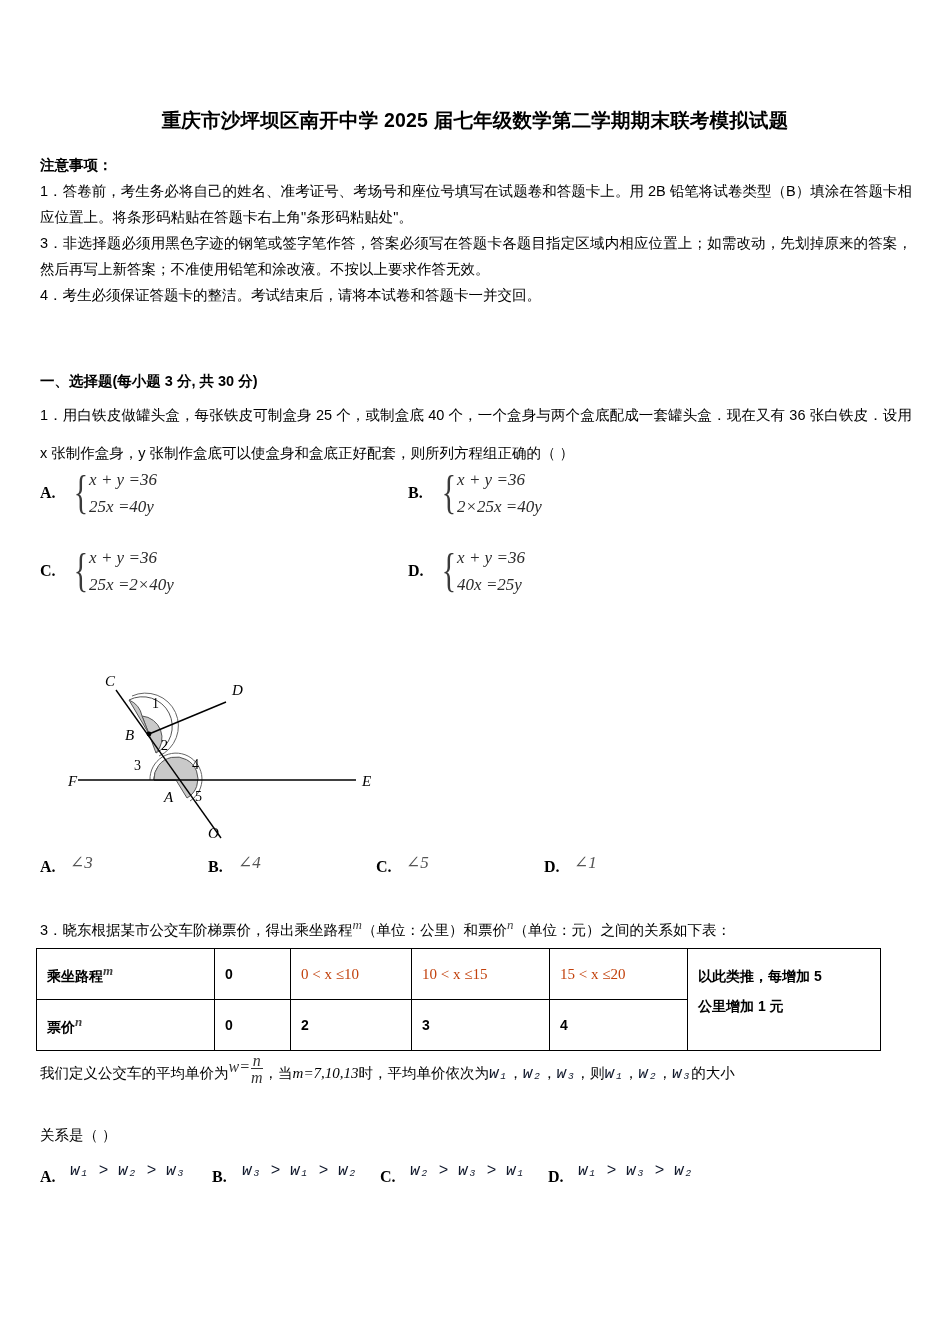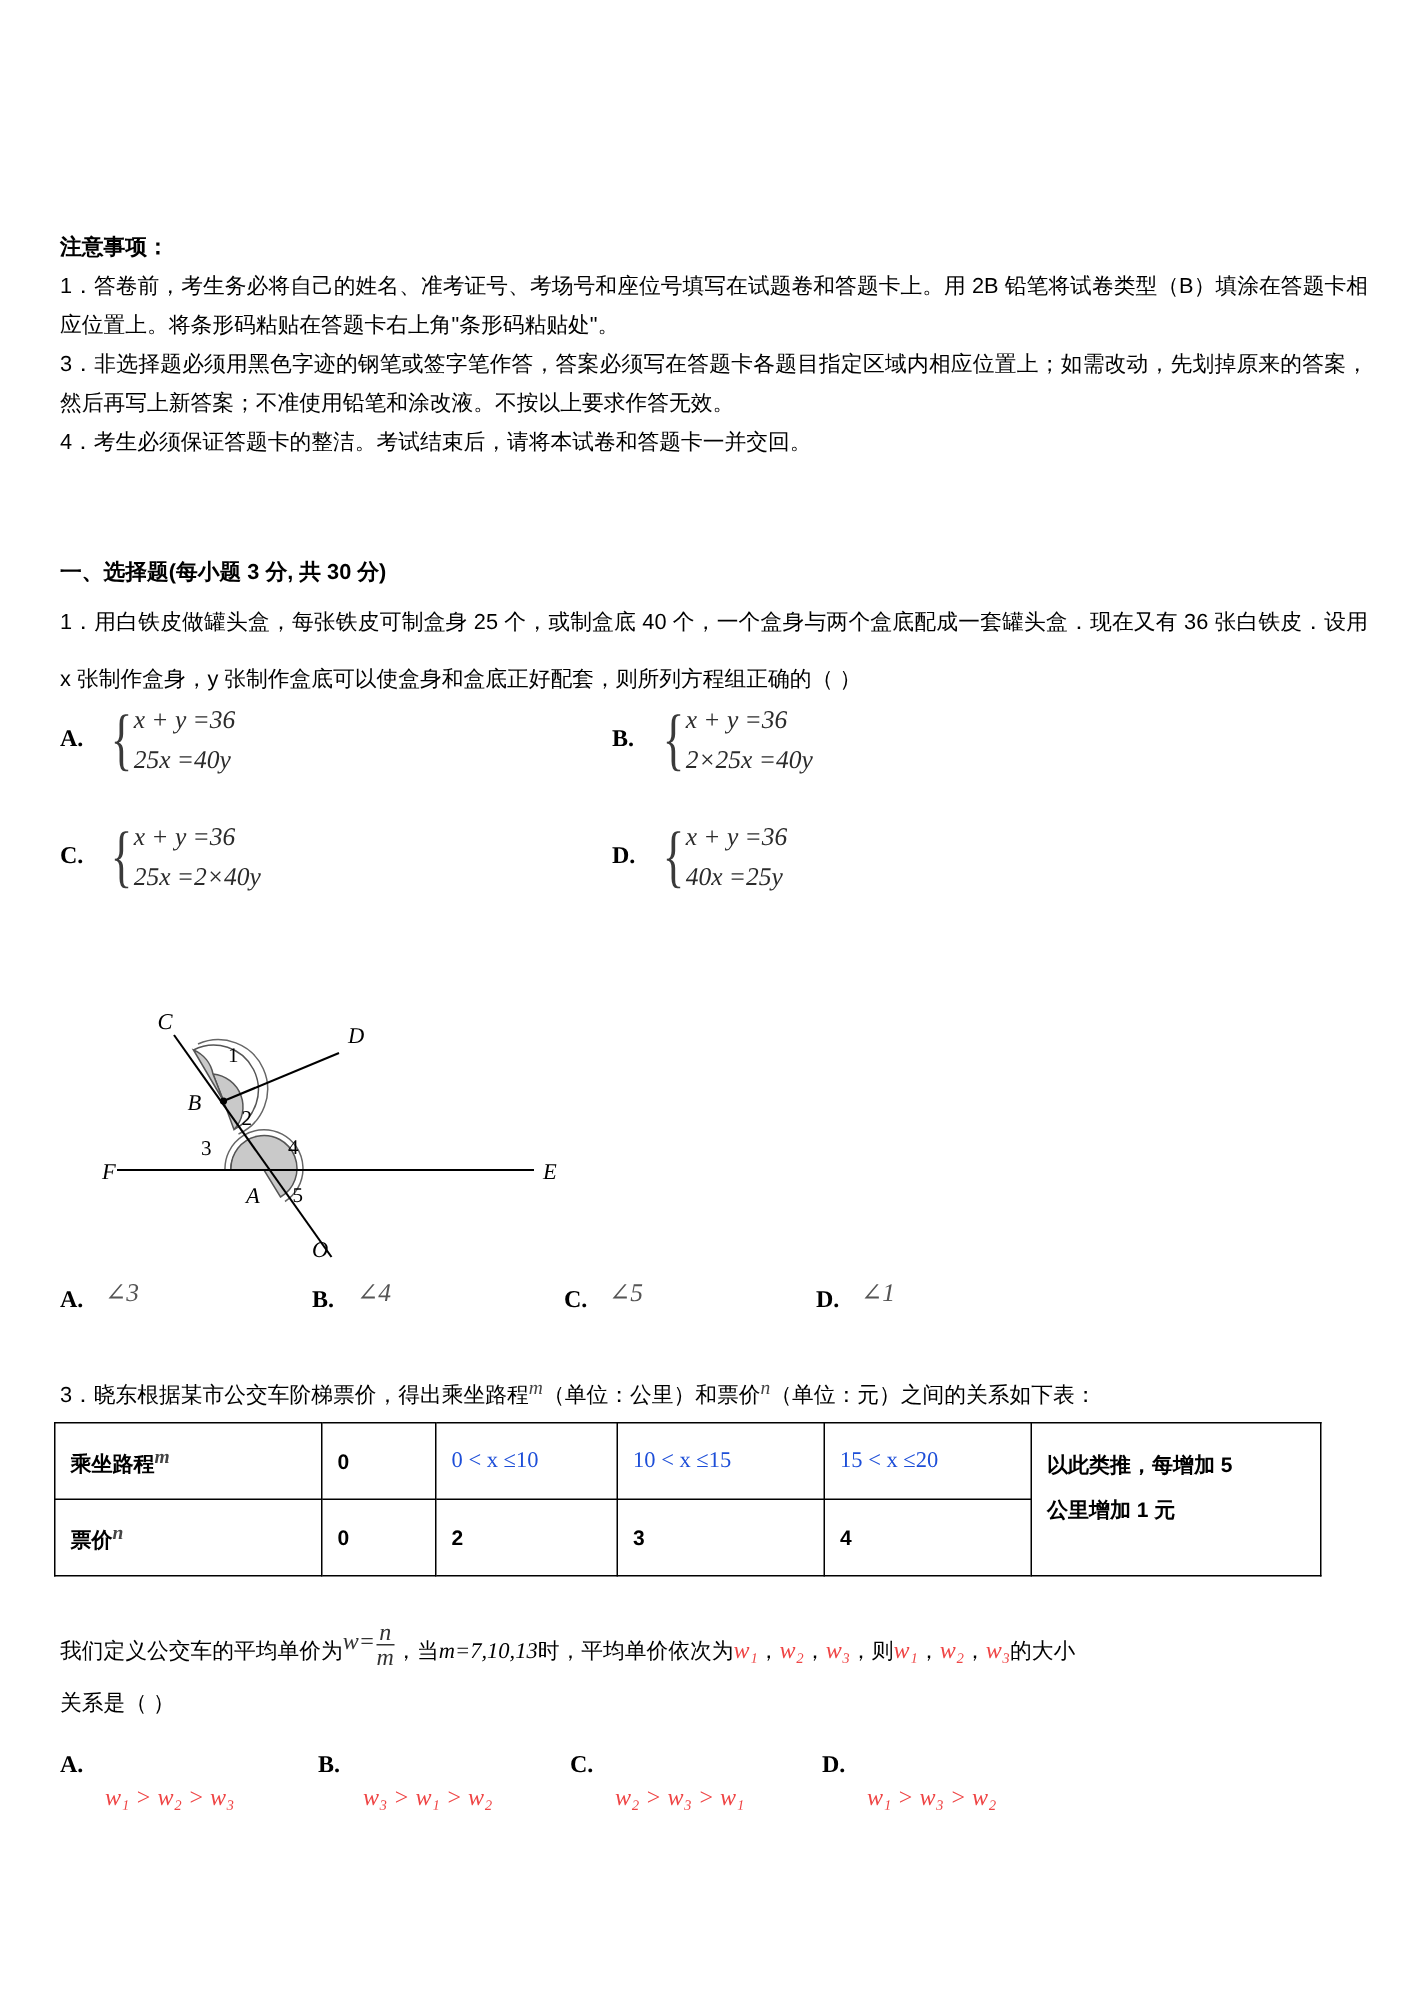--- a/index.html
+++ b/index.html
@@ -176,21 +176,21 @@
     border: 1px solid #000;
     padding: 7px 10px;
     font-family: "Liberation Sans", "DejaVu Sans", sans-serif;
     font-size: 14px;
     vertical-align: middle;
     height: 36px;
   }
   #fare-table td.rng {
     font-family: "Liberation Serif", "DejaVu Serif", serif;
     font-size: 15px;
-    color: #1d4ed8;
+    color: #c2410c;
   }
   #fare-table td.hdr { font-weight: bold; width: 157px; }
   #fare-table td.val { font-weight: bold; }
   #fare-table td.note {
     font-weight: bold;
     line-height: 30px;
     vertical-align: top;
     padding-top: 12px;
   }
   .c0 { width: 55px; }
@@ -232,36 +232,36 @@
     align-items: center;
   }
   #q3-rel {
     position: absolute;
     left: 40px; top: 1126px;
     font-family: "Liberation Sans", "DejaVu Sans", sans-serif;
     font-size: 14.5px;
   }
   #q3-options { left: 40px; top: 1162px; width: 760px; }
   .wopt {
-    font-family: Liberation Serif, serif;
+    font-family: Liberation Mono, monospace;
     font-size: 16px;
     font-style: italic;
-    color: #ef4444;
+    color: #0f172a;
     white-space: nowrap;
-    margin-top: 28px;
   }
   .q3-opt-a { width: 172px; }
   .q3-opt-b { width: 168px; }
   .q3-opt-c { width: 168px; }
 </style>
 </head>
 <body>
 
 <div class="page">
 
+  <div class="doc-title">重庆市沙坪坝区南开中学 2025 届七年级数学第二学期期末联考模拟试题</div>
 
   <div class="notice-block">
     <div class="notice-head">注意事项：</div>
     <div class="notice-line">1．答卷前，考生务必将自己的姓名、准考证号、考场号和座位号填写在试题卷和答题卡上。用 2B 铅笔将试卷类型（B）填涂在答题卡相应位置上。将条形码粘贴在答题卡右上角"条形码粘贴处"。</div>
     <div class="notice-line">3．非选择题必须用黑色字迹的钢笔或签字笔作答，答案必须写在答题卡各题目指定区域内相应位置上；如需改动，先划掉原来的答案，然后再写上新答案；不准使用铅笔和涂改液。不按以上要求作答无效。</div>
     <div class="notice-line">4．考生必须保证答题卡的整洁。考试结束后，请将本试卷和答题卡一并交回。</div>
   </div>
 
   <div class="section-head">一、选择题(每小题 3 分, 共 30 分)</div>
 

